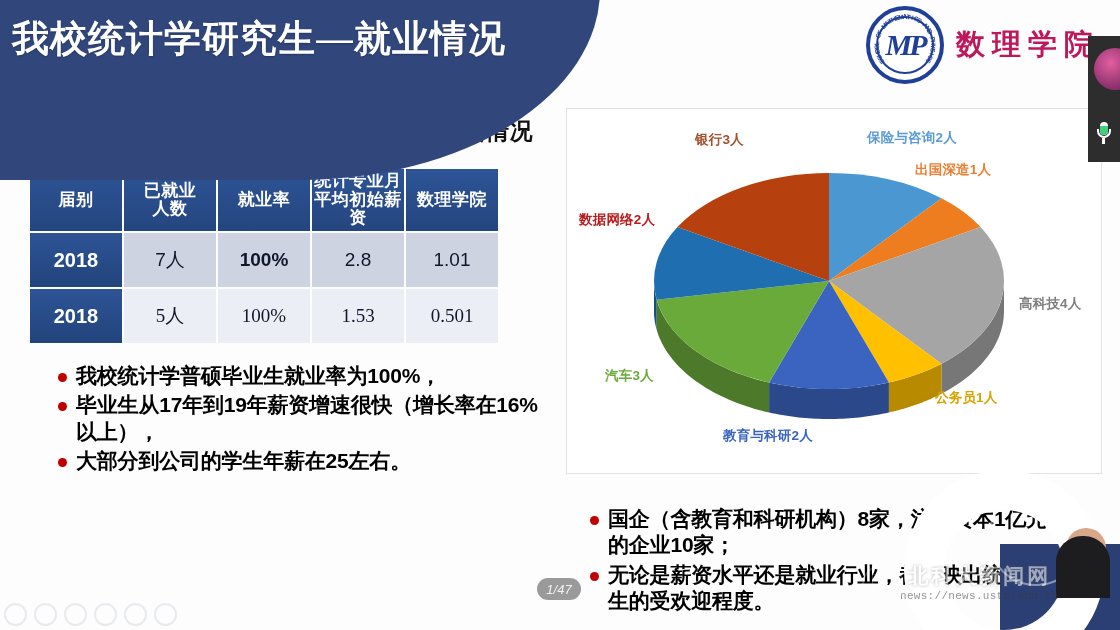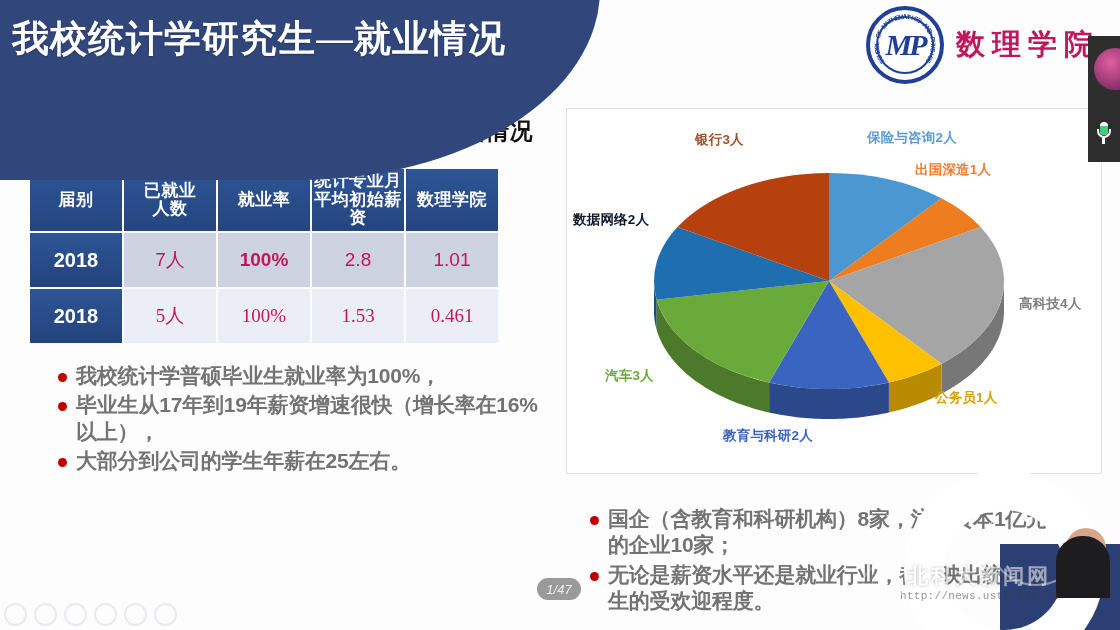--- a/index.html
+++ b/index.html
@@ -128,21 +128,21 @@
     line-height: 1.08;
     text-align: center;
     vertical-align: middle;
     letter-spacing: .5px;
   }
   table.jobs td {
     height: 54px;
     text-align: center;
     vertical-align: middle;
     font-size: 19px;
-    color: #be185d;
+    color: #0f172a;
   }
   table.jobs td.year {
     background: linear-gradient(#2e5496, #22447c);
     color: #ffffff;
     font-weight: bold;
     font-size: 20px;
   }
   table.jobs tr.odd td.cell { background: #ced3e2; }
   table.jobs tr.even td.cell { background: #eceef5; font-family: Liberation Serif, serif; }
   table.jobs tr.odd td.cell.bold { font-weight: bold; }
@@ -150,21 +150,21 @@
   .bullets-left {
     margin: 18px 0 0 58px;
     width: 480px;
   }
   .bullet {
     position: relative;
     padding-left: 18px;
     margin-bottom: 3px;
     font-size: 21px;
     font-weight: bold;
-    color: #737373;
+    color: #000000;
     line-height: 1.26;
     letter-spacing: -.2px;
   }
   .bullet::before {
     content: "";
     position: absolute;
     left: 0; top: 10px;
     width: 9px; height: 9px;
     border-radius: 50%;
     background: #c00000;
@@ -422,21 +422,21 @@
             <td class="cell">7人</td>
             <td class="cell bold">100%</td>
             <td class="cell">2.8</td>
             <td class="cell">1.01</td>
           </tr>
           <tr class="even">
             <td class="year">2018</td>
             <td class="cell">5人</td>
             <td class="cell">100%</td>
             <td class="cell">1.53</td>
-            <td class="cell">0.461</td>
+            <td class="cell">0.501</td>
           </tr>
         </tbody>
     </table>
 
     <div class="bullets-left" id="leftBullets">
         <div class="bullet">我校统计学普硕毕业生就业率为100%，</div>
         <div class="bullet">毕业生从17年到19年薪资增速很快（增长率在16%以上），</div>
         <div class="bullet">大部分到公司的学生年薪在25左右。</div>
       </div>
   </div>
@@ -457,36 +457,36 @@
           <path d="M262,172L202.1,273.5A175,108 0 0 1 89.7,190.8Z" fill="#6aaa3a"></path>
           <path d="M262,172L89.7,190.8A175,108 0 0 1 110.4,118.0Z" fill="#1f6fb0"></path>
           <path d="M262,172L110.4,118.0A175,108 0 0 1 262.0,64.0Z" fill="#b7410e"></path>
         </svg>
         <div class="plabel" style="left: 300px; top: 20px; color: rgb(91, 155, 213);">保险与咨询2人</div>
         <div class="plabel" style="left: 348px; top: 52px; color: rgb(237, 125, 49);">出国深造1人</div>
         <div class="plabel" style="left: 452px; top: 186px; color: rgb(127, 127, 127);">高科技4人</div>
         <div class="plabel" style="left: 368px; top: 280px; color: rgb(216, 162, 0);">公务员1人</div>
         <div class="plabel" style="left: 156px; top: 318px; color: rgb(58, 100, 192);">教育与科研2人</div>
         <div class="plabel" style="left: 38px; top: 258px; color: rgb(106, 170, 58);">汽车3人</div>
-        <div class="plabel" style="left: 6px; top: 102px; color: #0f172a;">数据网络2人</div>
+        <div class="plabel" style="left: 12px; top: 102px; color: #b91c1c;">数据网络2人</div>
         <div class="plabel" style="left: 128px; top: 22px; color: rgb(160, 82, 45);">银行3人</div>
       </div>
   </div>
 
   <div class="bullets-right" id="rightBullets">
       <div class="bullet">国企（含教育和科研机构）8家，注册资本1亿元以上的企业10家；</div>
       <div class="bullet">无论是薪资水平还是就业行业，都反映出统计学研究生的受欢迎程度。</div>
     </div>
 
   <div class="page-pill">1/47</div>
 
   <div class="watermark">
     <div class="wm-seal"></div>
     <div class="wm-text">北科大新闻网</div>
-    <div class="wm-url">http://news.ustb.edu.cn</div>
+    <div class="wm-url">news://news.ustb.edu.cn</div>
   </div>
 
   <div class="blue-corner"></div>
   <div class="corner-ring"></div>
   <div class="corner-face"></div>
   <div class="corner-head"></div>
 
   <div class="video-thumb">
     <div class="vt-avatar"></div>
     <div class="mic-icon">

